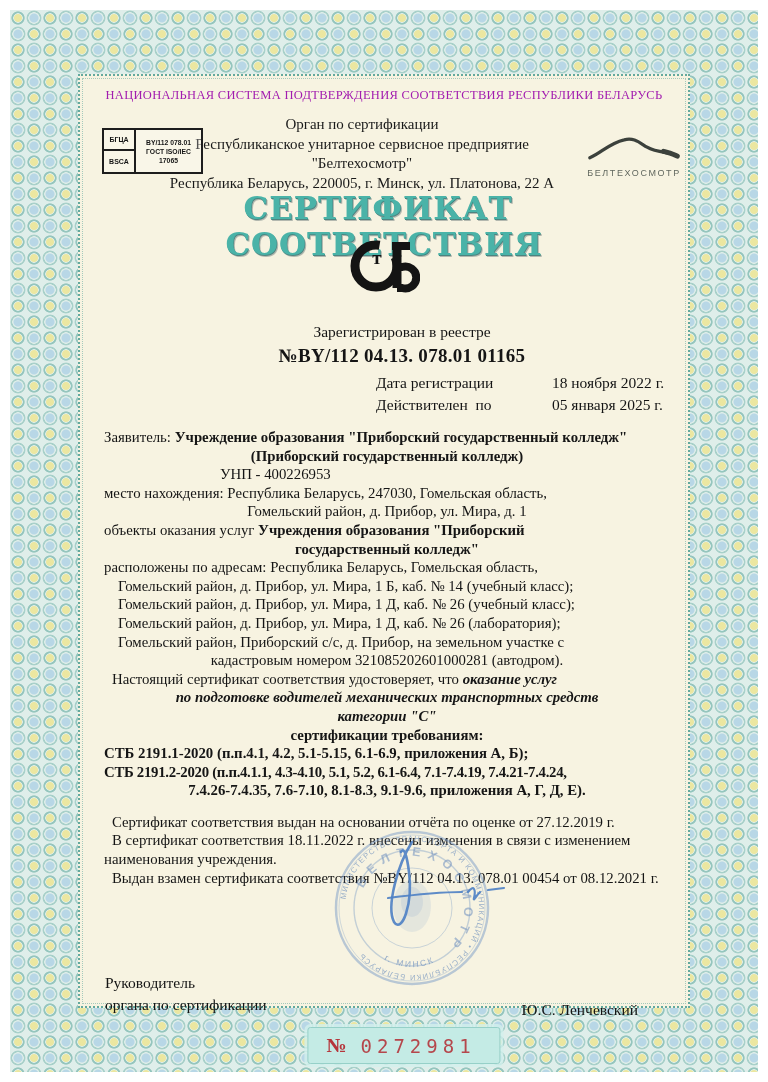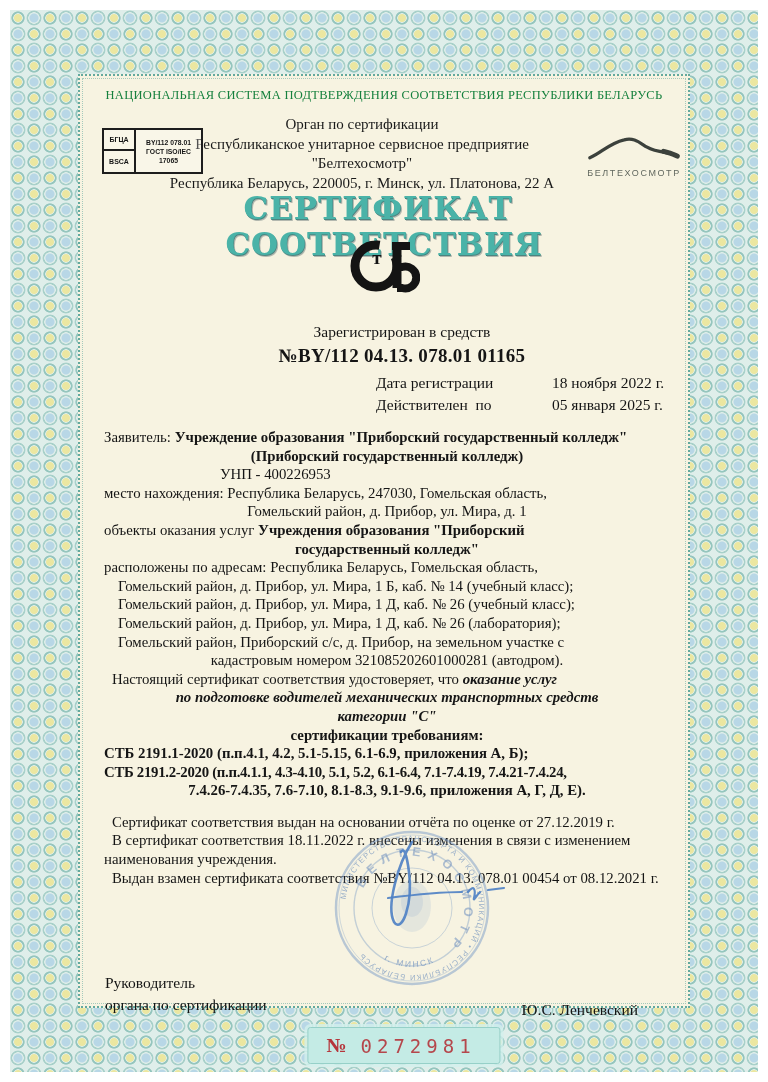--- a/index.html
+++ b/index.html
@@ -25,21 +25,21 @@
   
   .content{
     position:absolute;left:78px;top:74px;right:78px;bottom:74px;
     background:#f7f3e1;border:2px dotted #63a99e;
   }
   .content::before{
     content:"";position:absolute;inset:2px;border:1px dotted rgba(99,169,158,.55);pointer-events:none;
   }
   
   .header{position:absolute;top:12px;left:0;right:0;text-align:center;}
-  .hdr-system{font-size:12.5px;color:#15803d;letter-spacing:.3px;white-space:nowrap;}
+  .hdr-system{font-size:12.5px;color:#a21caf;letter-spacing:.3px;white-space:nowrap;}
   .hdr-mid{margin-top:12px;padding-right:44px;font-size:15px;line-height:19.5px;color:#1a1a1a;}
   .accred-box{
     position:absolute;left:22px;top:52px;width:97px;height:42px;
     border:2px solid #1d1d1d;display:grid;grid-template-columns:32px 1fr;background:rgba(255,255,255,.25);
   }
   .accred-left{display:grid;grid-template-rows:1fr 1fr;border-right:2px solid #1d1d1d;}
   .accred-left span{display:flex;align-items:center;justify-content:center;font-family:"Liberation Sans",sans-serif;font-weight:bold;font-size:7px;}
   .accred-left span:first-child{border-bottom:2px solid #1d1d1d;}
   .accred-right{display:flex;flex-direction:column;align-items:center;justify-content:center;font-family:"Liberation Sans",sans-serif;font-weight:bold;font-size:6.8px;line-height:9px;text-align:center;}
   .brand-logo{position:absolute;right:0px;top:54px;width:108px;text-align:center;}
@@ -129,21 +129,21 @@
       <svg width="72" height="66" viewBox="0 0 72 66">
         <circle cx="28" cy="32" r="21" fill="none" stroke="#141414" stroke-width="9" stroke-dasharray="112 20" stroke-dashoffset="10"></circle>
         <path d="M49 11 V54" stroke="#141414" stroke-width="9" fill="none"></path>
         <path d="M44 12 H62" stroke="#141414" stroke-width="8" fill="none"></path>
         <path d="M49 33 h5 a11 11 0 1 1 0 21 h-5" stroke="#141414" stroke-width="8" fill="none"></path>
         <text x="29" y="30" text-anchor="middle" font-family="Liberation Serif, serif" font-weight="bold" font-size="19" fill="#141414">т</text>
       </svg>
     </div>
 
     <div class="reg">
-      <div class="reg-registered">Зарегистрирован в средств</div>
+      <div class="reg-registered">Зарегистрирован в реестре</div>
       <div class="reg-number">№BY/112 04.13. 078.01 01165</div>
       <div class="reg-rows">
         <div>
           <span class="lbl">Дата регистрации</span>
           <span>18 ноября 2022 г.</span>
         </div>
         <div>
           <span class="lbl">Действителен&nbsp;&nbsp;по</span>
           <span>05 января 2025 г.</span>
         </div>

